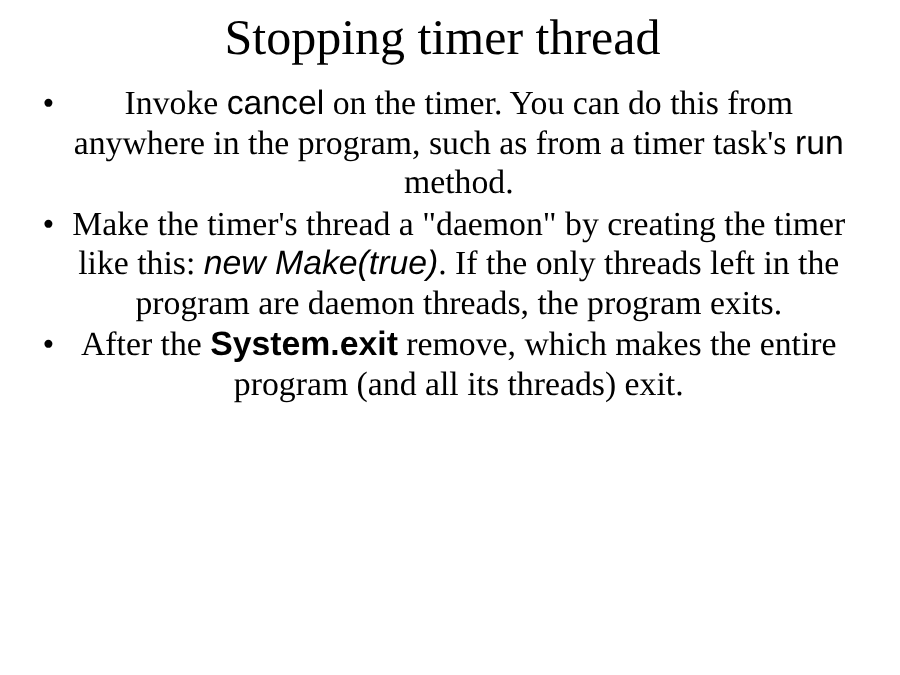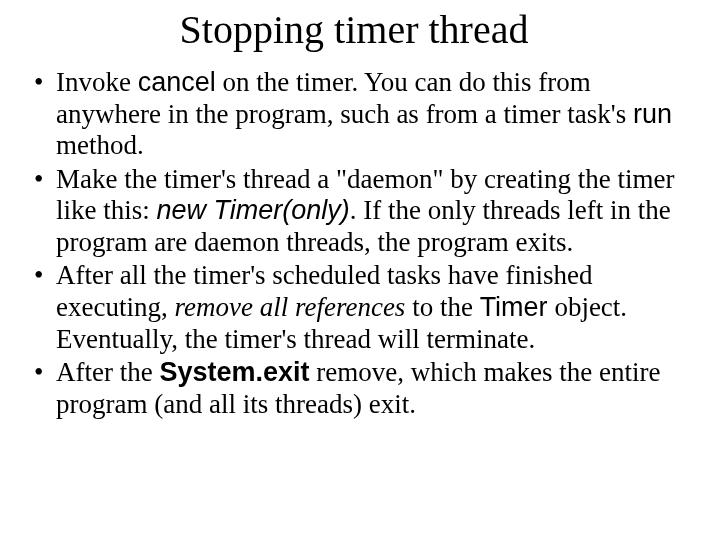--- a/index.html
+++ b/index.html
@@ -26,20 +26,21 @@
   ul.bullets {
     margin: 0;
     padding: 0 10px 0 36px;
     list-style: none;
   }
   ul.bullets > li {
     position: relative;
     font-size: 27px;
     line-height: 1.17;
     margin-bottom: 2px;
+    text-align: center;
   }
   ul.bullets > li::before {
     content: "•";
     position: absolute;
     left: -22px;
     top: 0;
   }
   .sans { font-family: Arial, Helvetica, sans-serif; }
   .ital { font-style: italic; }
   .bold { font-weight: bold; }
@@ -50,25 +51,22 @@
 <div class="slide">
   <h1 class="title">Stopping timer thread</h1>
 
   <ul class="bullets">
 
     <li>
       <span>Invoke </span><span class="sans">cancel</span><span> on the timer. You can do this from anywhere in the program, such as from a timer task's </span><span class="sans">run</span><span> method.</span>
     </li>
 
     <li>
-      <span>Make the timer's thread a "daemon" by creating the timer like this: </span><span class="sans ital">new Timer(only)</span><span>. If the only threads left in the program are daemon threads, the program exits.</span>
+      <span>Make the timer's thread a "daemon" by creating the timer like this: </span><span class="sans ital">new Make(true)</span><span>. If the only threads left in the program are daemon threads, the program exits.</span>
     </li>
 
-    <li>
-      <span>After all the timer's scheduled tasks have finished executing, </span><span class="ital">remove all references</span><span> to the </span><span class="sans">Timer</span><span> object. Eventually, the timer's thread will terminate.</span>
-    </li>
 
     <li>
       <span>After the </span><span class="sans bold">System.exit</span><span> remove, which makes the entire program (and all its threads) exit.</span>
     </li>
 
   </ul>
 </div>
 
 </body></html>

